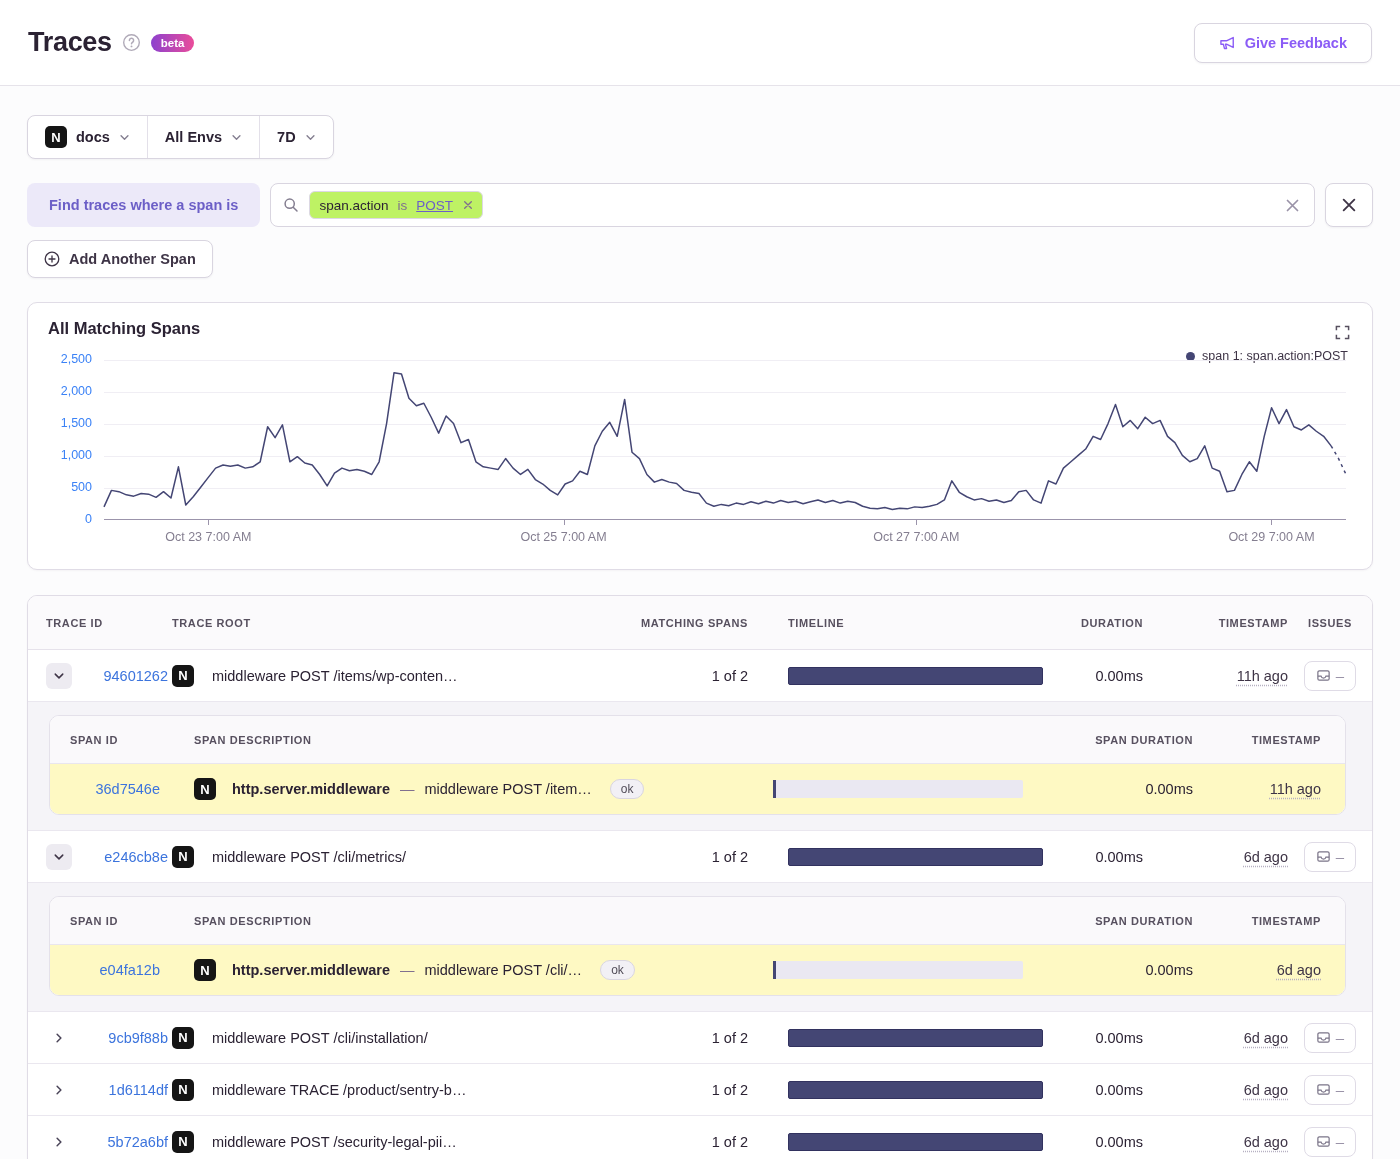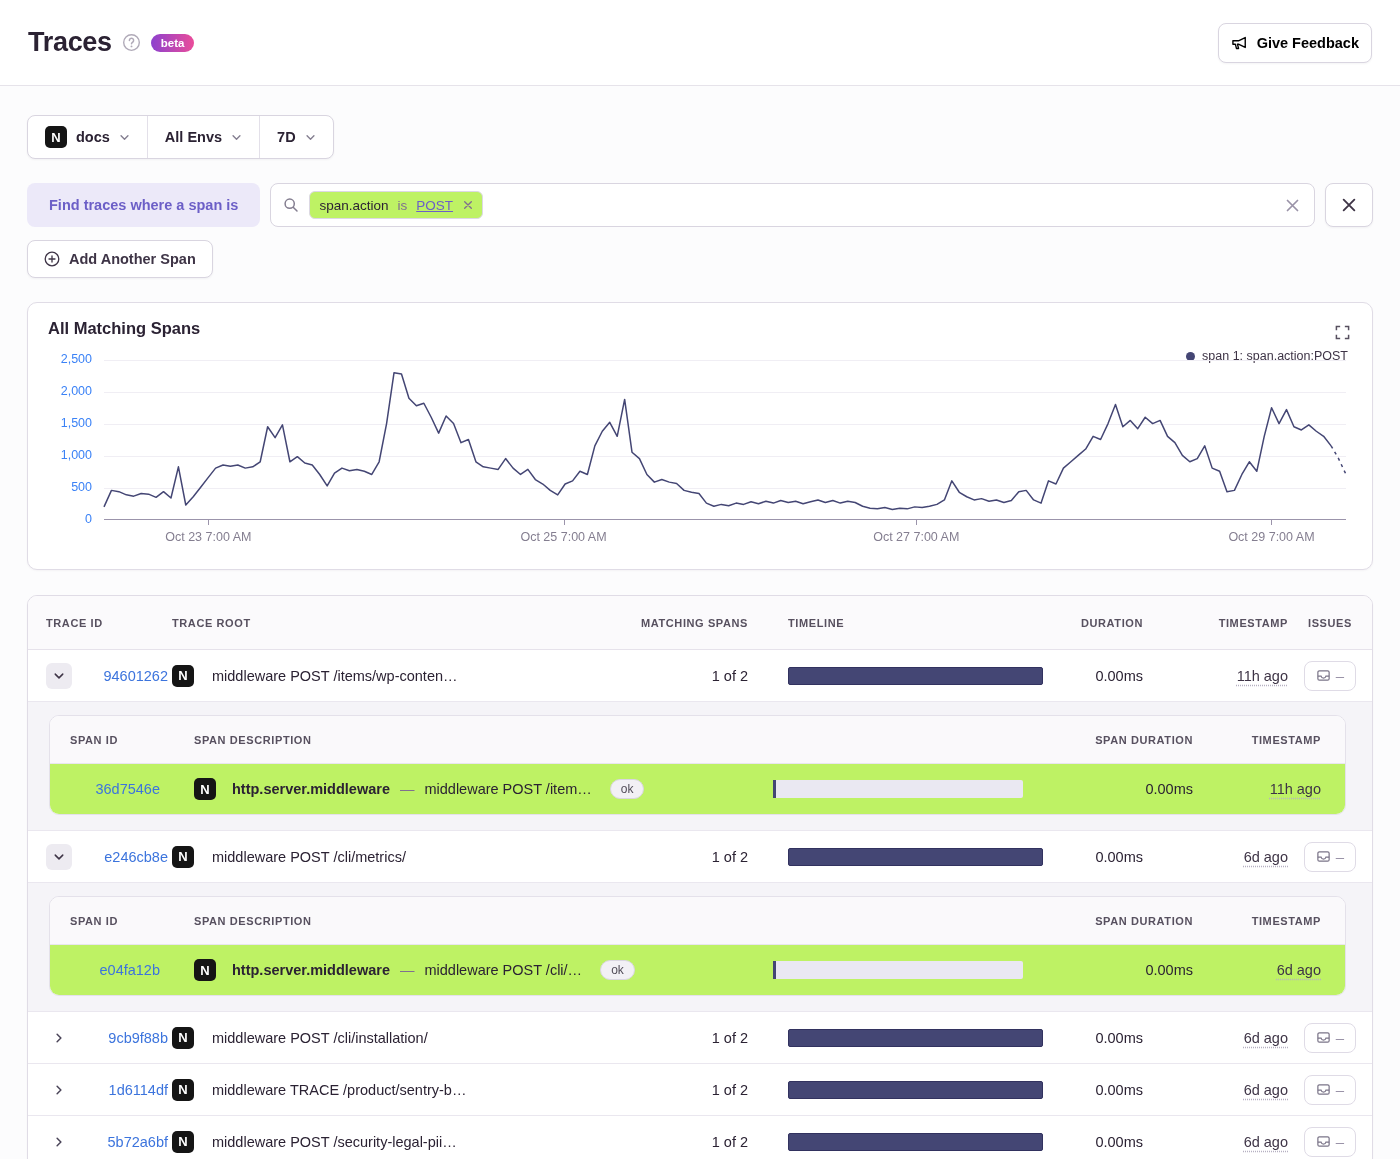--- a/index.html
+++ b/index.html
@@ -14,21 +14,21 @@
   .title-row { display:flex; align-items:center; gap:10px; }
   h1 { font-size:27px; font-weight:700; letter-spacing:-0.3px; color:#2B2233; }
   .help { color:#B0AAB8; }
   .beta { background:linear-gradient(90deg,#8D41CE,#EA4C9A); color:#fff; font-size:11.5px;
     font-weight:700; padding:3px 10px; border-radius:20px; }
   .spacer { flex:1; }
   .btn { display:inline-flex; align-items:center; gap:9px; background:#fff;
     border:1px solid #D9D5E0; border-radius:8px; font-weight:600; font-size:14.5px;
     color:#2B2233; cursor:pointer; box-shadow:0 1px 2px rgba(43,34,51,.05);
     font-family:"Liberation Sans", sans-serif; }
-  .feedback { height:40px; padding:0 12px; color:#000000; }
+  .feedback { height:40px; padding:0 24px; color:#8b5cf6; }
 
   
   main { padding:0 27px; }
 
   .filterbar { margin-top:29px; display:inline-flex; align-items:stretch; height:44px;
     background:#fff; border:1px solid #D9D5E0; border-radius:8px;
     box-shadow:0 1px 2px rgba(43,34,51,.05); }
   .filterseg { display:flex; align-items:center; gap:9px; padding:0 17px; font-size:14.5px;
     font-weight:600; color:#2B2233; background:none; border:none; cursor:pointer;
     font-family:"Liberation Sans", sans-serif; }
@@ -111,21 +111,21 @@
     border-radius:8px; display:inline-flex; align-items:center; justify-content:center;
     gap:5px; color:#7A7488; cursor:pointer; }
   .iss-btn .dash { color:#9A93A8; font-size:15px; line-height:1; }
 
   
   .exp { background:#F5F4F8; border-bottom:1px solid #EAE7EF; padding:13px 26px 15px 21px; }
   .card { border:1px solid #E4E1EA; border-radius:10px; overflow:hidden; background:#fff; }
   .shead, .srow { display:flex; align-items:center; }
   .shead { height:48px; background:#FAF9FB; border-bottom:1px solid #E9E6EE;
     font-size:11px; font-weight:700; letter-spacing:.6px; color:#57505F; }
-  .srow { height:50px; background:#bef264; font-size:14.5px; }
+  .srow { height:50px; background:#fef9c3; font-size:14.5px; }
   .s-id { flex:0 0 128px; text-align:right; padding:0 18px 0 20px; }
   .shead .s-id { text-align:left; }
   .s-desc { flex:1; display:flex; align-items:center; gap:16px; padding-left:16px;
     overflow:hidden; white-space:nowrap; }
   .s-op { font-weight:700; color:#2B2233; }
   .s-dash { color:#80708F; margin:0 -6px; }
   .ok-pill { font-size:12px; color:#524D59; background:#F2F0F5; border:1px solid #D9D5E0;
     border-radius:20px; padding:2px 10px; margin-left:2px; }
   .s-time { flex:0 0 250px; }
   .s-dur { flex:0 0 170px; text-align:right; }

